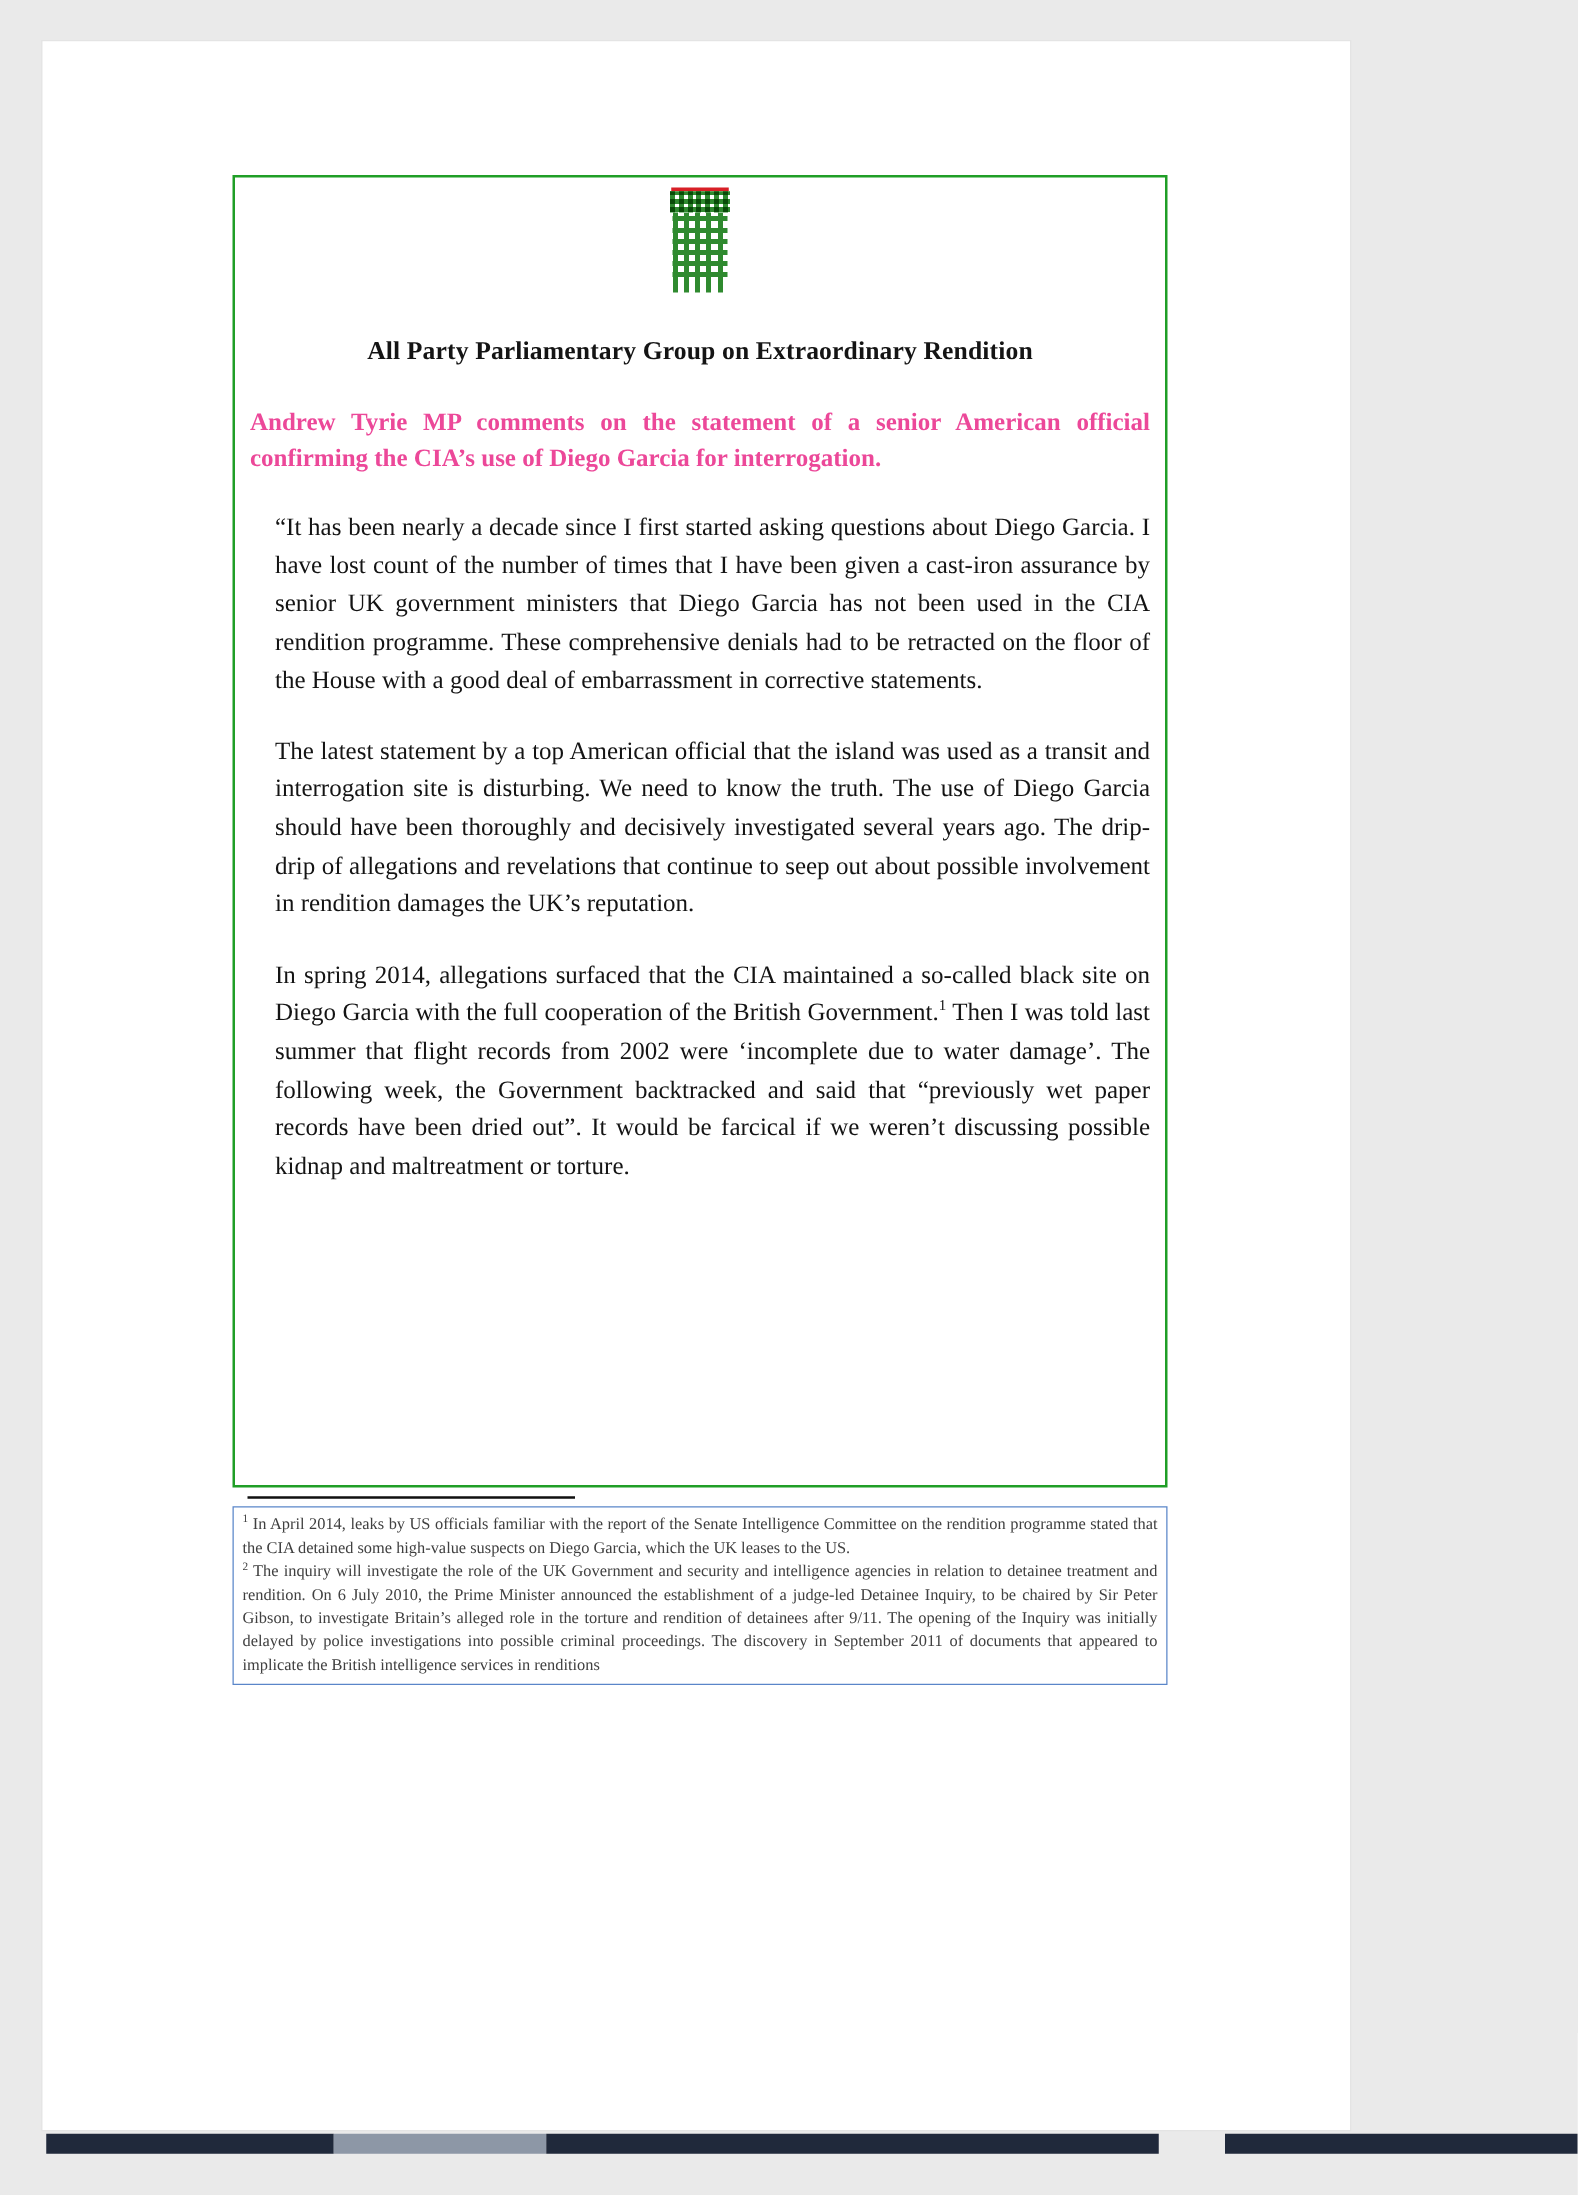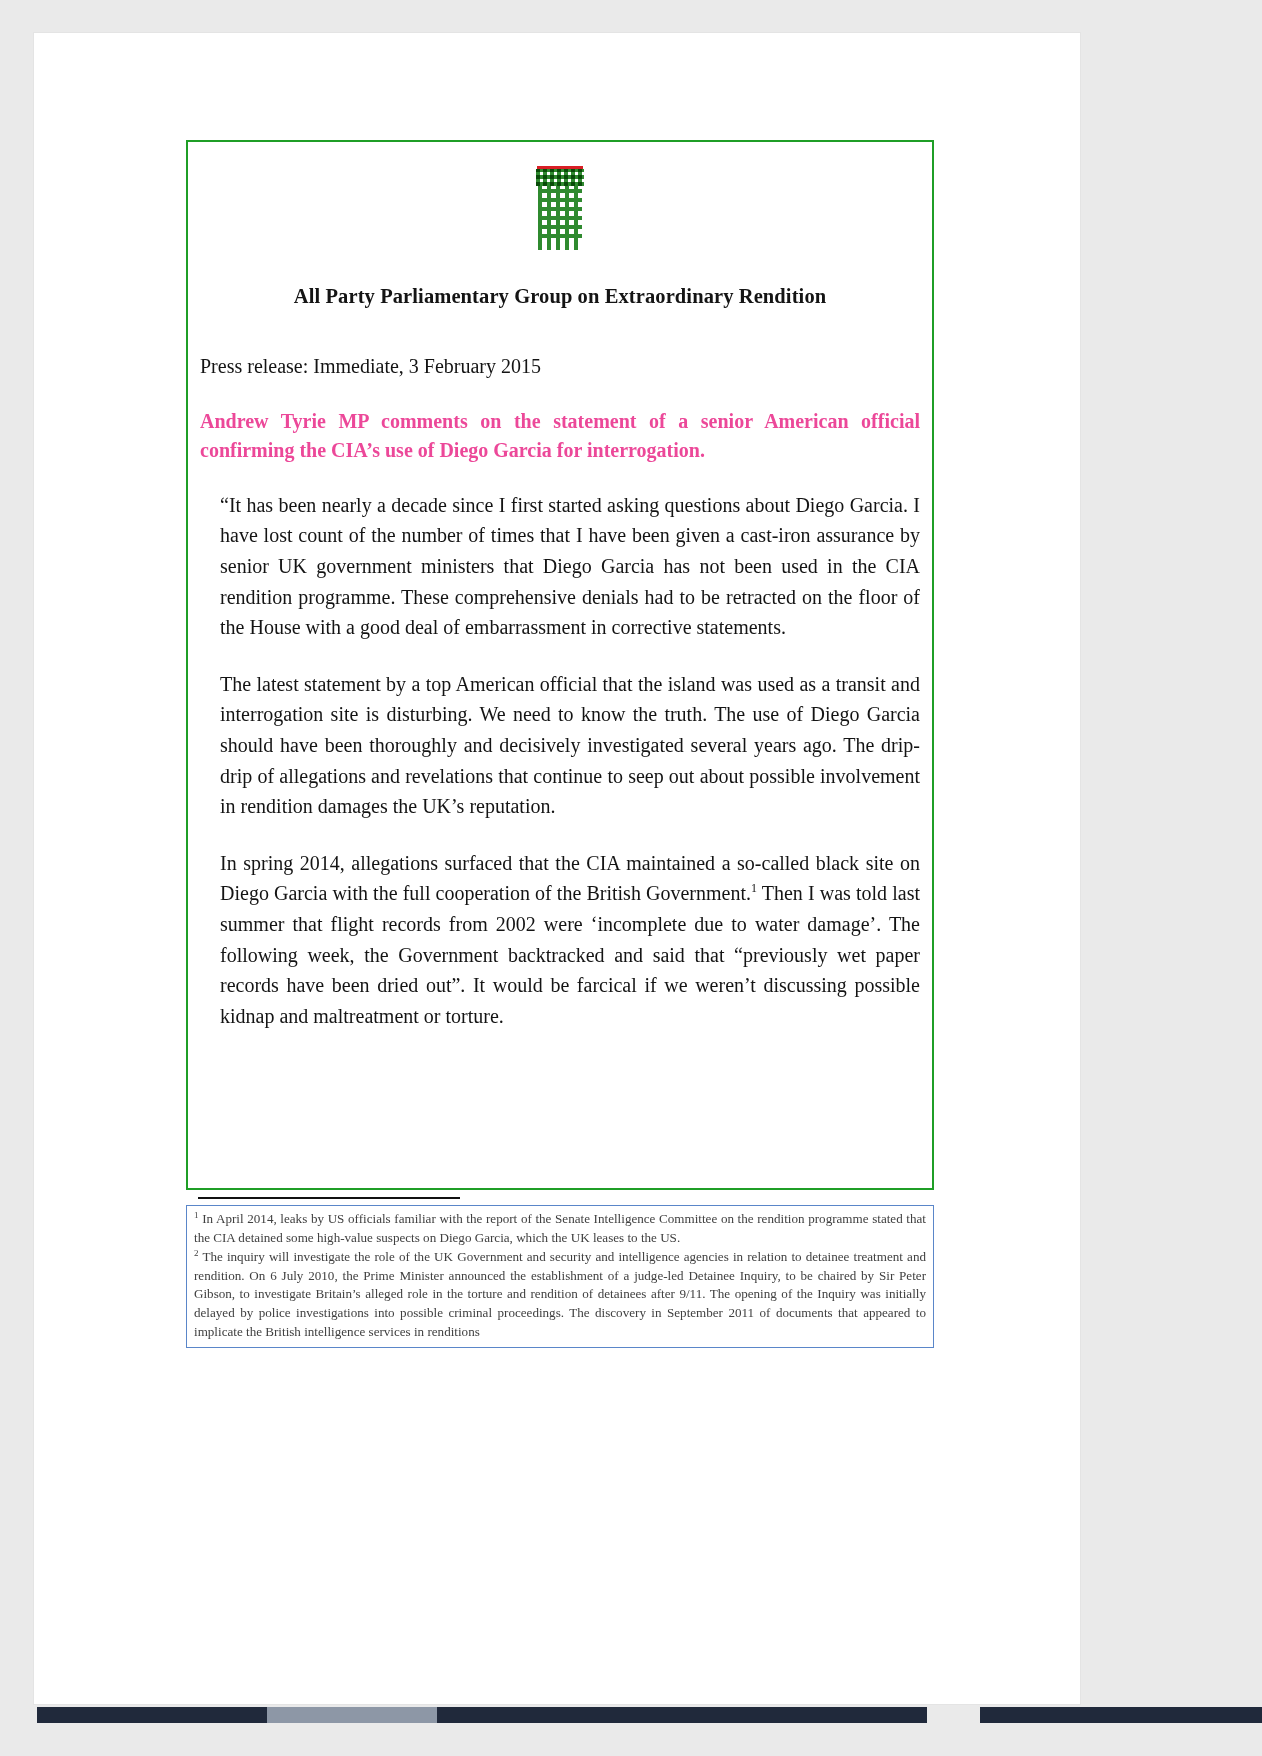--- a/index.html
+++ b/index.html
@@ -30,21 +30,21 @@
   
   #doc-frame {
     position: absolute;
     left: 152px;
     top: 107px;
     width: 748px;
     height: 1050px;
     border: 2px solid #1f9e26;
     box-sizing: border-box;
     background: #fff;
-    padding: 16px 12px;
+    padding: 0 12px;
   }
 
   
   .emblem-wrap {
     text-align: center;
     padding-top: 8px;
   }
   .emblem {
     display: inline-block;
     width: 54px;
@@ -185,21 +185,20 @@
         <span class="crown"></span>
         <span class="grid"></span>
         <span class="spikes"></span>
       </span>
     </div>
 
     <div class="org-title">
       <div>All Party Parliamentary Group on Extraordinary Rendition</div>
     </div>
 
-    <div class="meta-line">Press release: Immediate, 3 February 2015</div>
 
     <div class="lead">Andrew Tyrie MP comments on the statement of a senior American official confirming the CIA’s use of Diego Garcia for interrogation.</div>
 
     <div class="para">“It has been nearly a decade since I first started asking questions about Diego Garcia.  I have lost count of the number of times that I have been given a cast-iron assurance by senior UK government ministers that Diego Garcia has not been used in the CIA rendition programme.  These comprehensive denials had to be retracted on the floor of the House with a good deal of embarrassment in corrective statements.</div>
 
     <div class="para">The latest statement by a top American official that the island was used as a transit and interrogation site is disturbing.  We need to know the truth.  The use of Diego Garcia should have been thoroughly and decisively investigated several years ago.  The drip-drip of allegations and revelations that continue to seep out about possible involvement in rendition damages the UK’s reputation.</div>
 
     <div class="para"><span>In spring 2014, allegations surfaced that the CIA maintained a so-called black site on Diego Garcia with the full cooperation of the British Government.</span><sup class="fn">1</sup><span>  Then I was told last summer that flight records from 2002 were ‘incomplete due to water damage’.  The following week, the Government backtracked and said that “previously wet paper records have been dried out”.   It would be farcical if we weren’t discussing possible kidnap and maltreatment or torture.</span></div>
 
 

